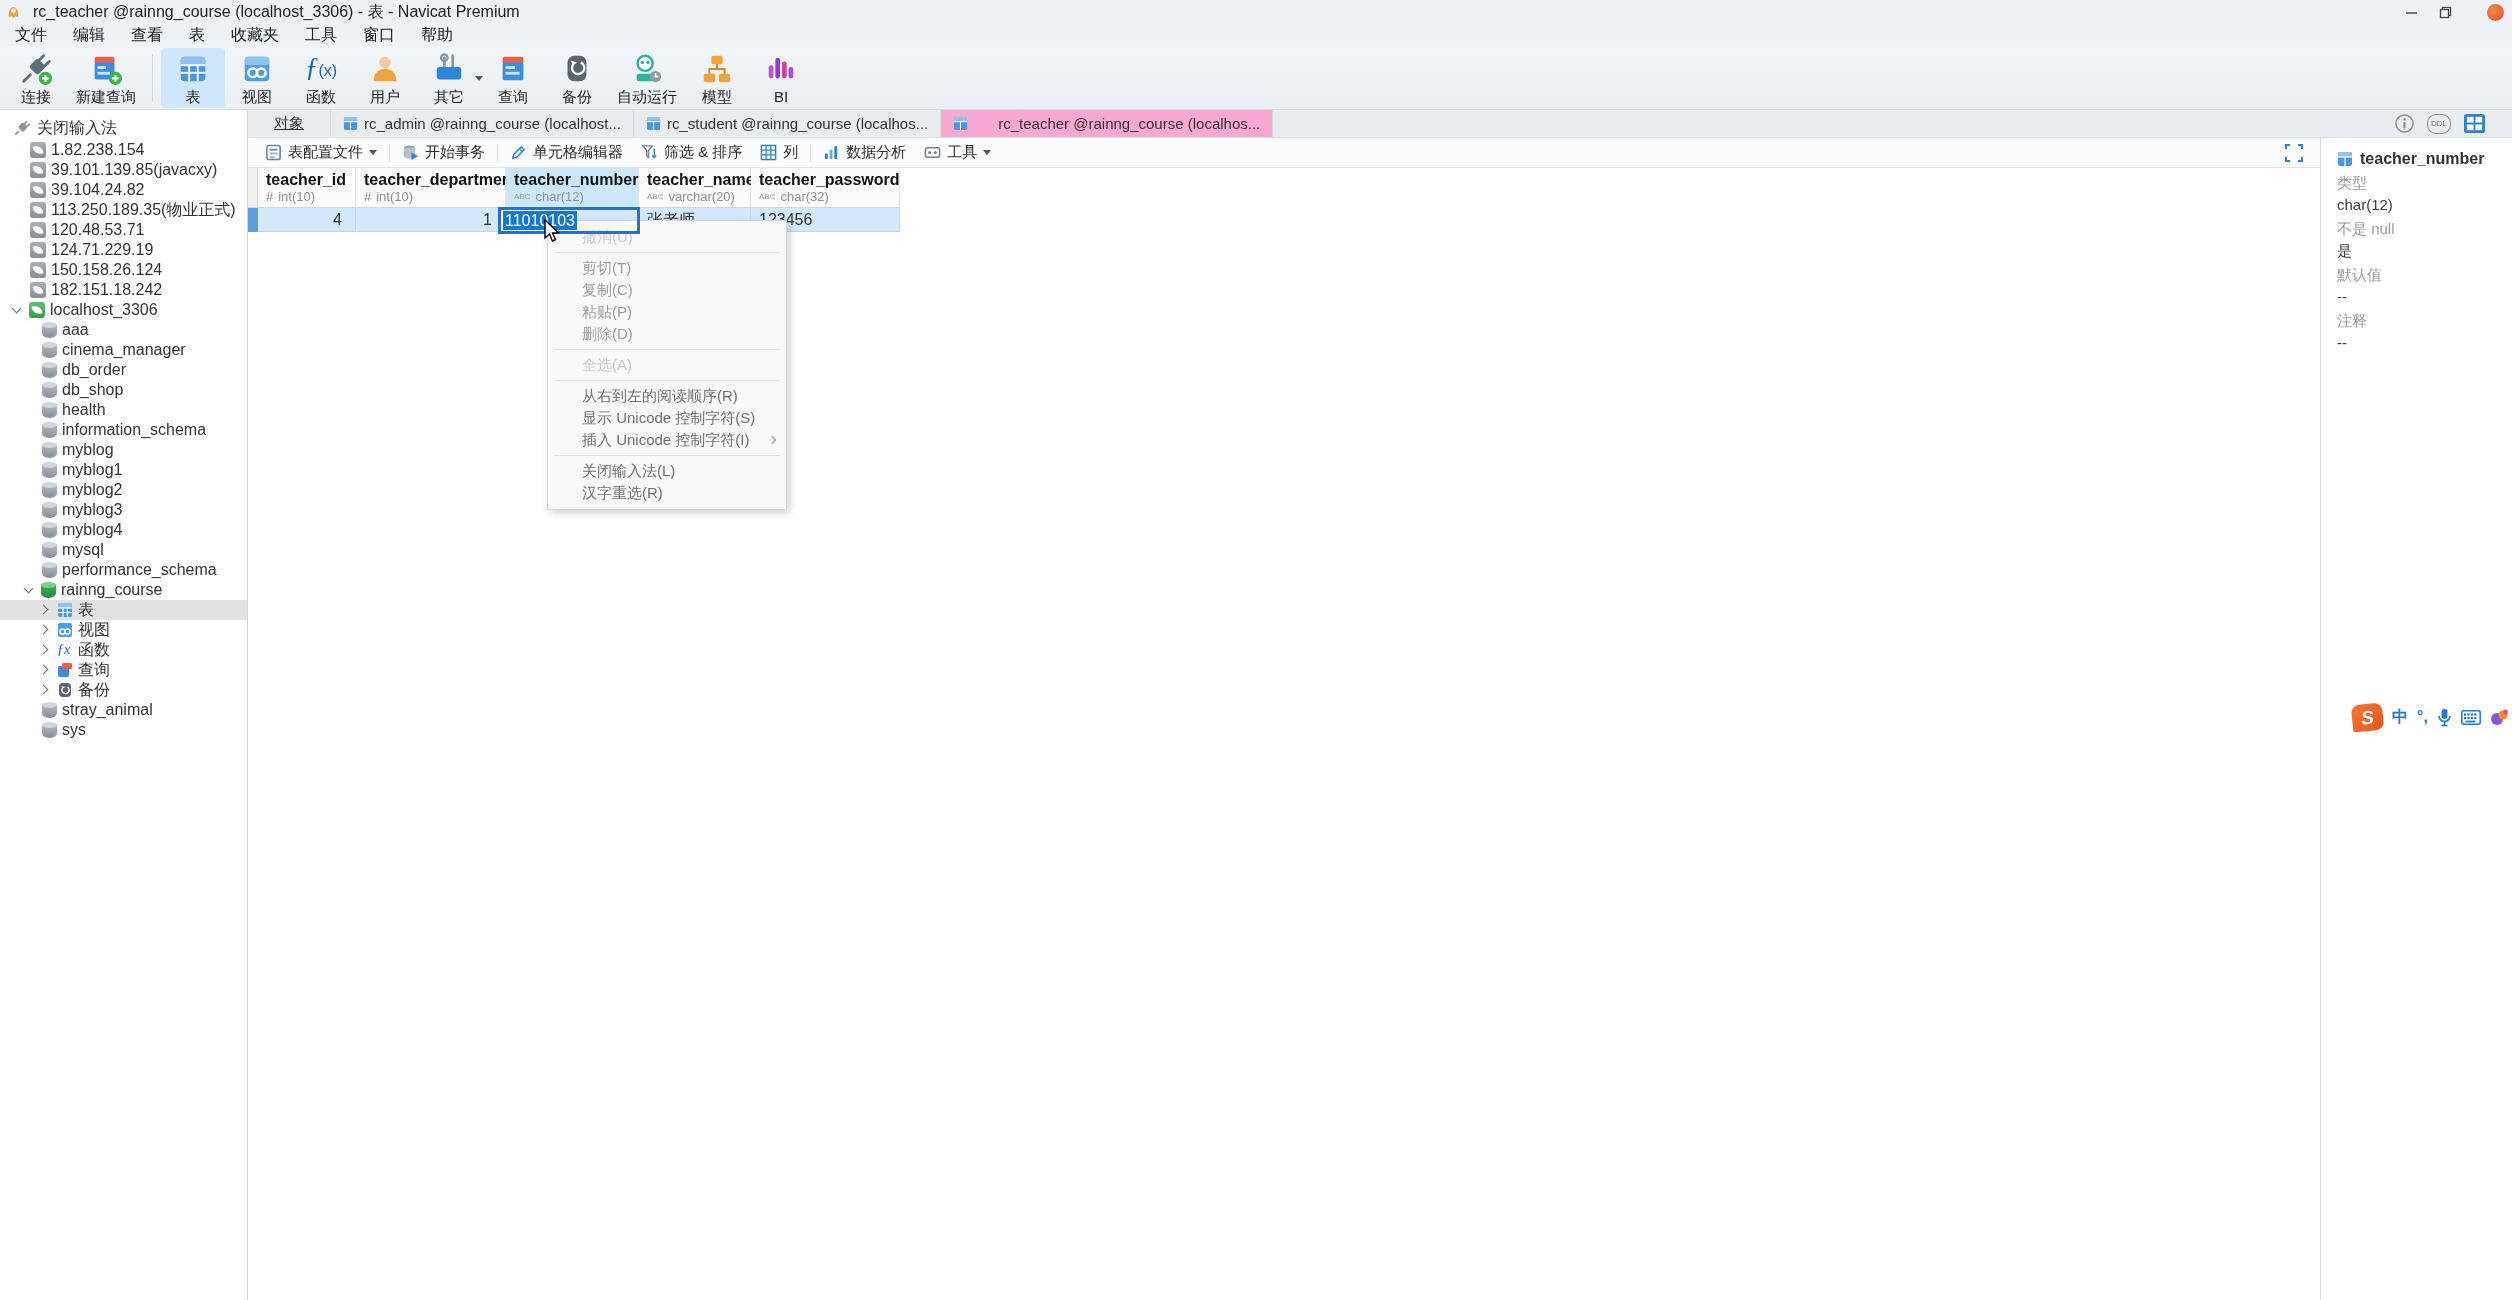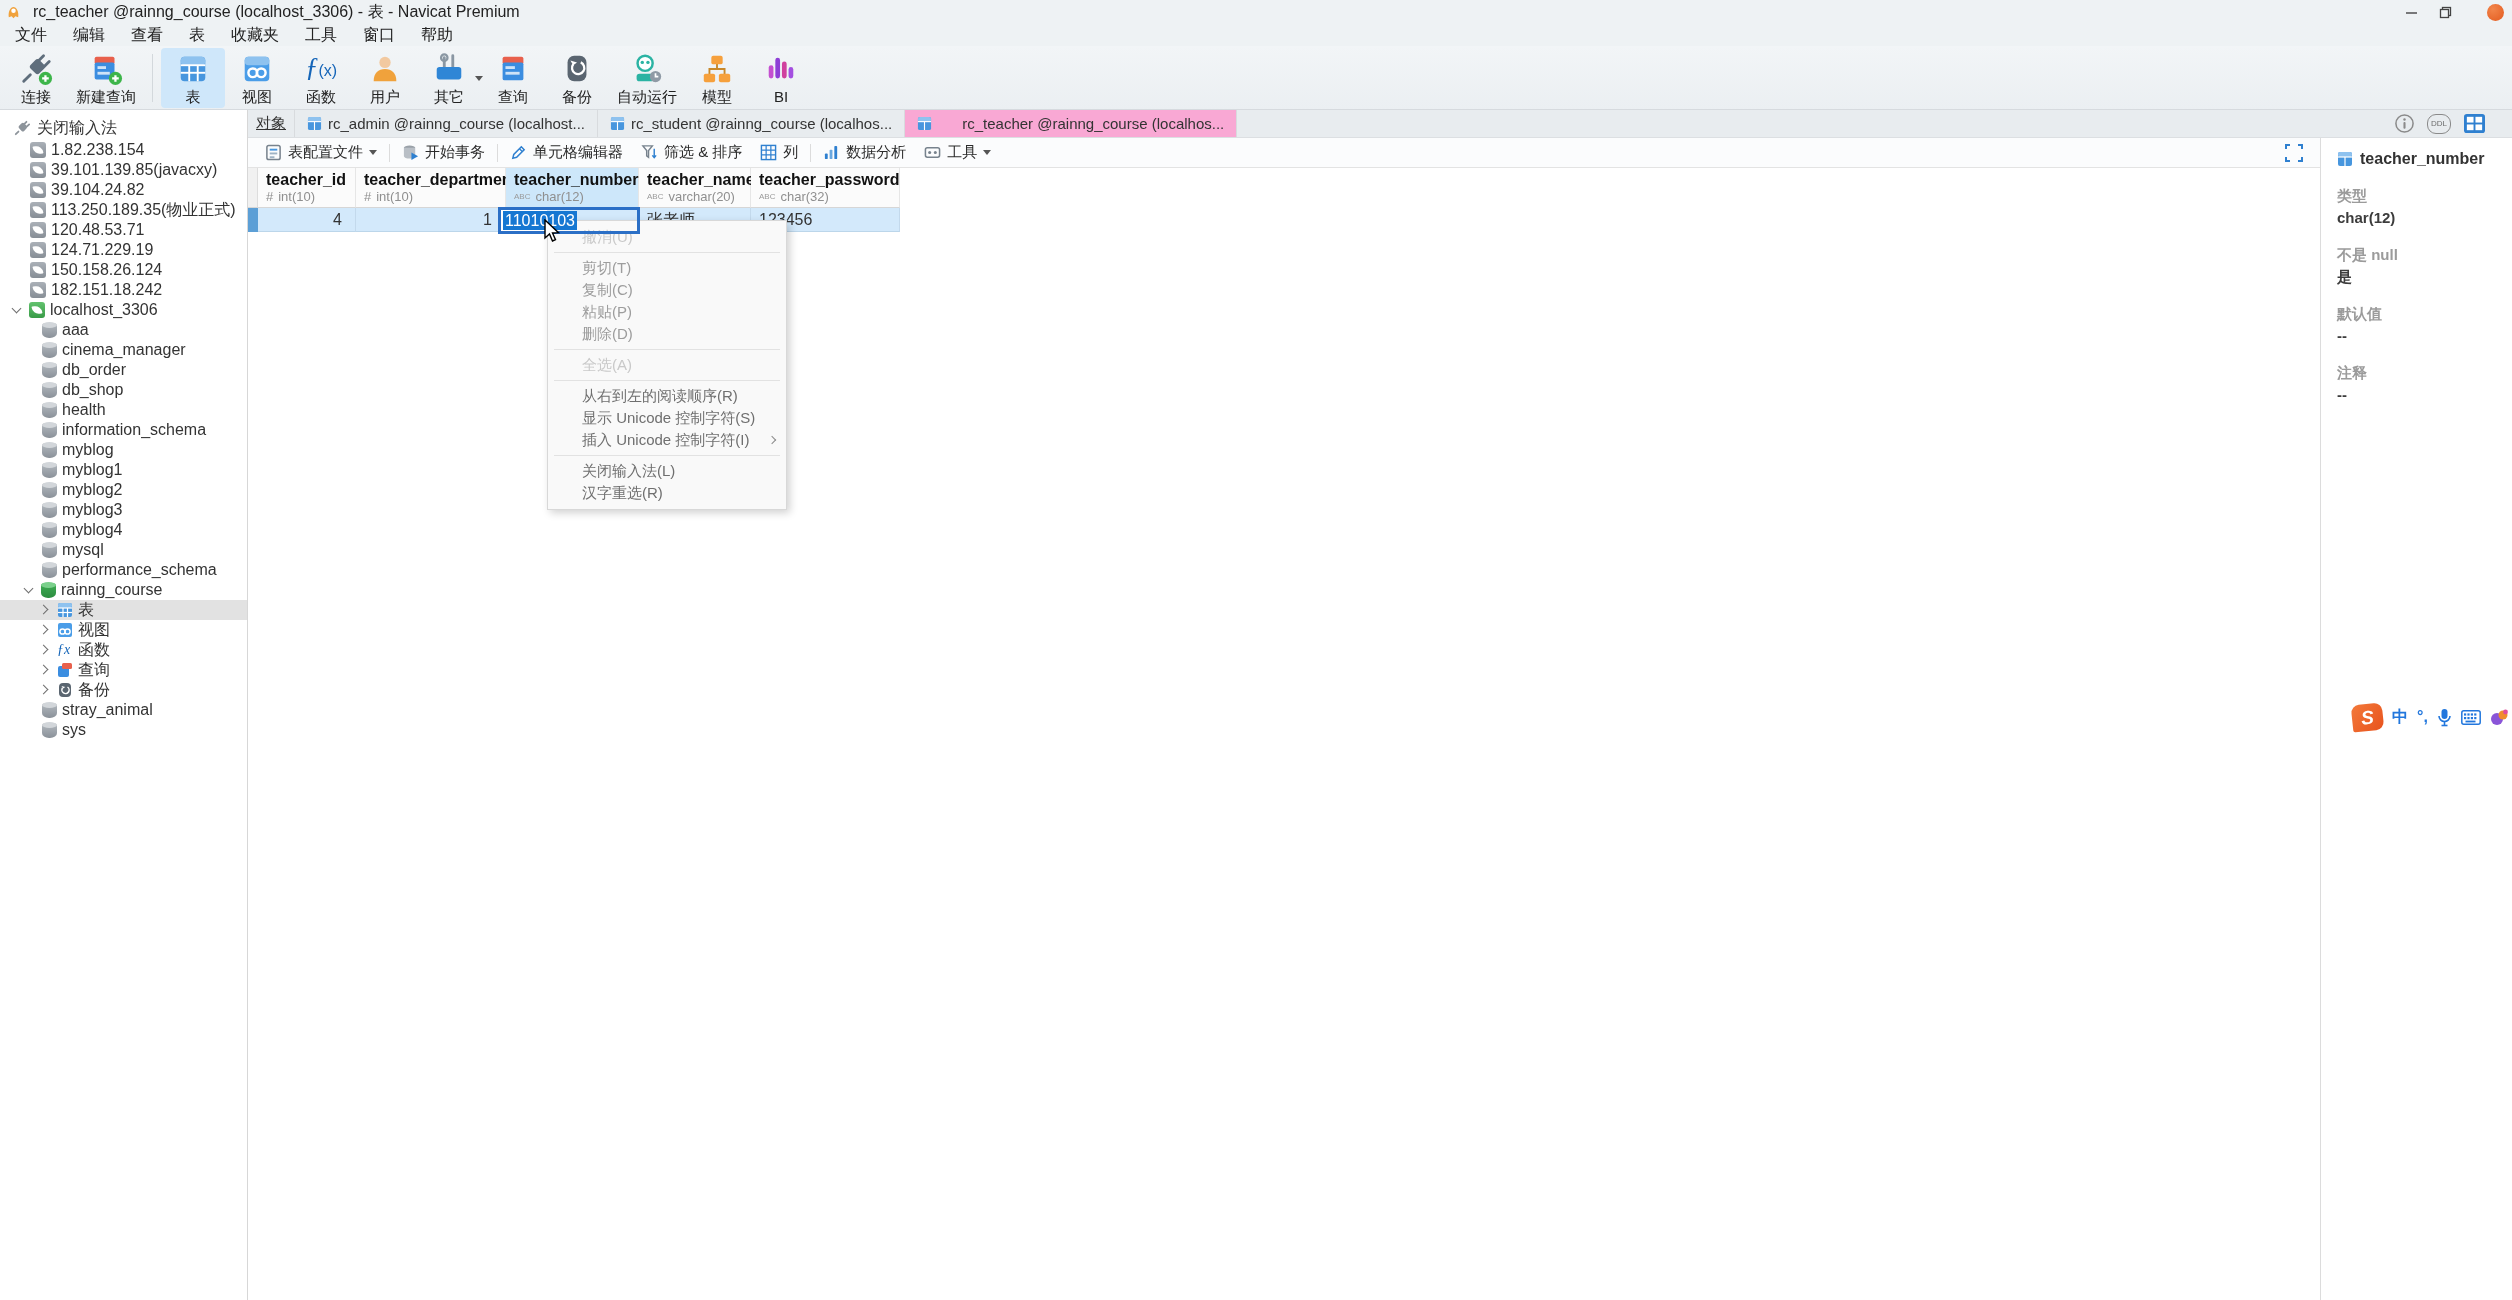--- a/index.html
+++ b/index.html
@@ -98,21 +98,21 @@
   .subarrow { position:absolute; right:10px; top:7px; width:7px; height:7px; }
   .subarrow::before { content:""; position:absolute; left:0; top:1px; width:5px; height:5px; border-right:1.5px solid #8a8a8a; border-bottom:1.5px solid #8a8a8a; transform:rotate(-45deg); }
 
   
   .cursor { left:543px; top:219px; z-index:60; }
 
   
   .rpanel { left:2320px; top:138px; width:192px; height:1162px; background:#fff; border-left:1px solid #dcdcdc; padding:12px 0 0 16px; }
   .rtitle { display:flex; align-items:center; gap:7px; }
   .rtitle span { font-size:16px; font-weight:bold; color:#333; }
-  .rfield { margin-top:18px;font-weight:bold; }
+  .rfield { margin-top:5px; }
   .rlabel { font-size:15px; color:#9b9b9b; line-height:19px; }
   .rvalue { font-size:15px; color:#3c3c3c; line-height:19px; margin-top:3px; }
 
   
   .sogou { left:2352px; top:700px; height:34px; display:flex; align-items:center; gap:9px; z-index:20; }
   .slogo { width:31px; height:27px; border-radius:8px 8px 8px 2px; background:linear-gradient(135deg,#f3793a,#e8531d); color:#fff; font-weight:bold; font-size:19px; font-style:italic; display:flex; align-items:center; justify-content:center; transform:rotate(-6deg); }
   .imeitem { color:#2277dd; font-size:16px; font-weight:bold; }
 </style>
 </head>
 <body>
@@ -432,21 +432,21 @@
         <div class="cyl"></div>
         <span>stray_animal</span>
       </div>
     <div class="ti pl-db">
         <div class="cyl"></div>
         <span>sys</span>
       </div>
   </div>
 
   <div class="abs tabstrip">
-    <div class="tab" style="padding:0 8px;text-decoration:underline;">
+    <div class="tab" style="padding:0 26px;text-decoration:underline;">
       <span>对象</span>
     </div>
     <div class="tab">
       <svg width="15" height="15" viewBox="0 0 16 16">
           <rect x="1" y="1" width="14" height="14" rx="2" fill="#4796de"></rect>
           <rect x="1" y="1" width="14" height="5" rx="2" fill="#8ec2ef"></rect>
           <line x1="1" y1="6" x2="15" y2="6" stroke="#fff" stroke-width="1.2"></line>
           <line x1="8" y1="6" x2="8" y2="15" stroke="#fff" stroke-width="1.2"></line>
         </svg>
       <span>rc_admin @rainng_course (localhost...</span>

